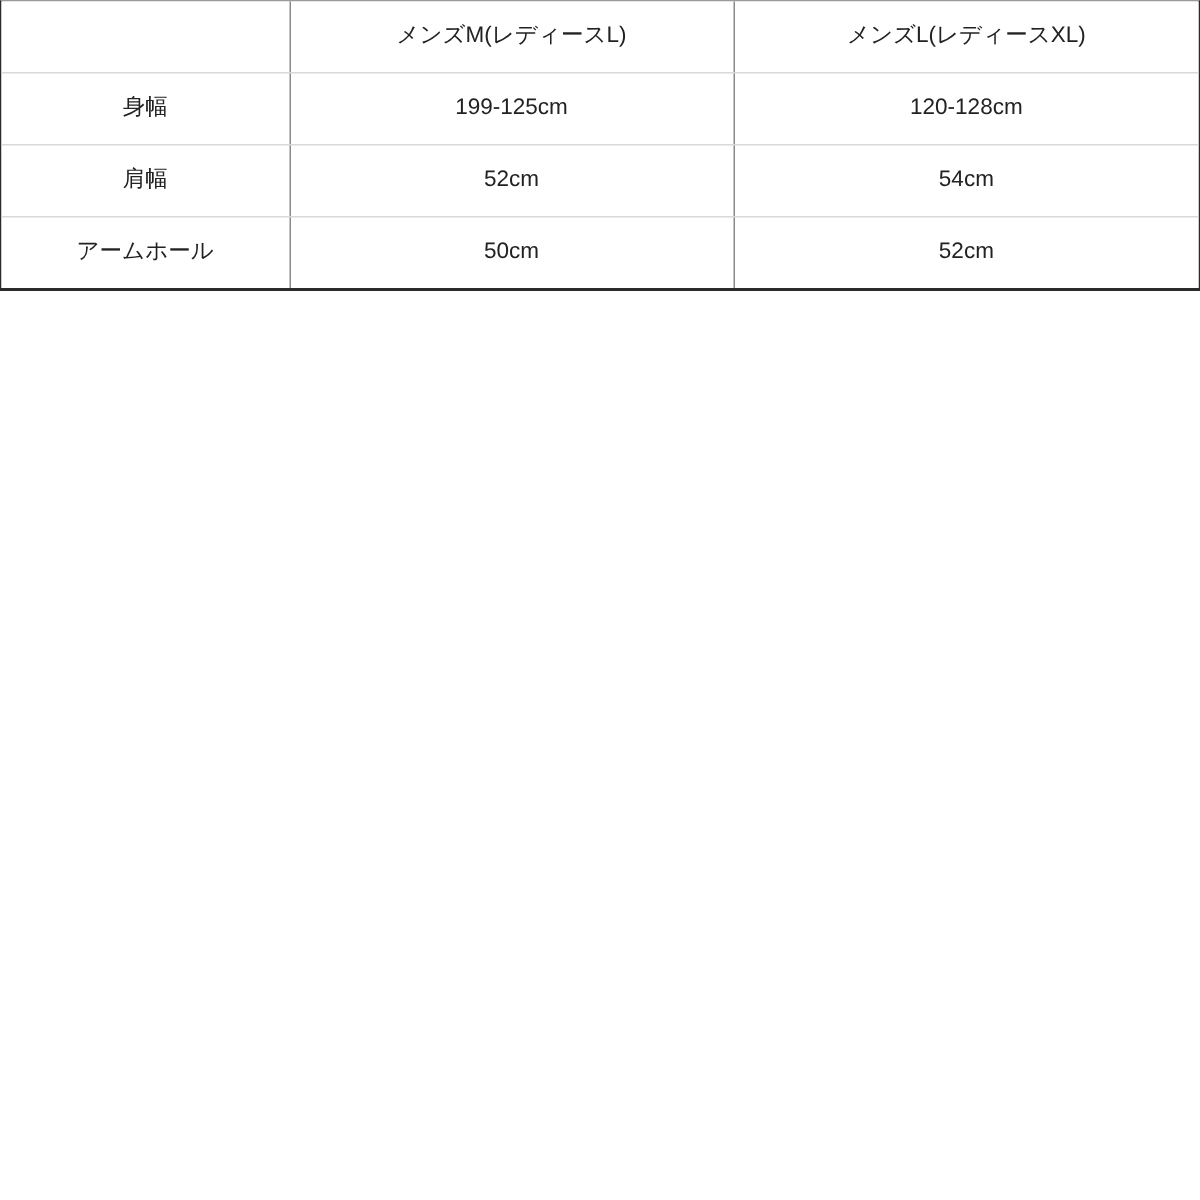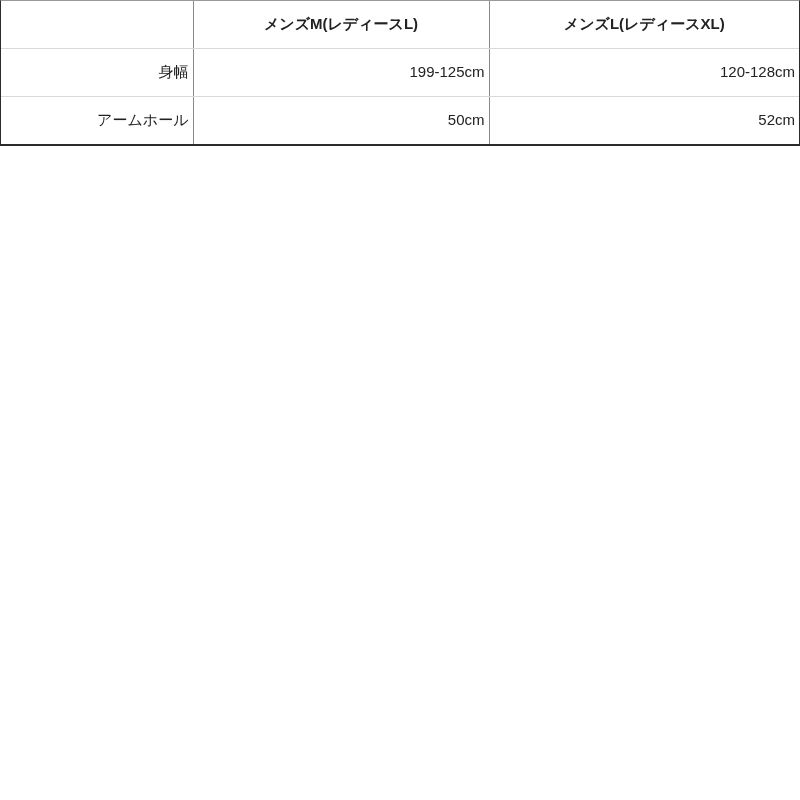--- a/index.html
+++ b/index.html
@@ -37,27 +37,26 @@
     vertical-align: middle;
     font-size: 15px;
     line-height: 1.2;
     padding: 0 4px;
     box-sizing: border-box;
     border-bottom: 1px solid #d9d9d9;
     background: #ffffff;
     color: #222222;
   }
   table.size-table th {
-    font-weight: bold;
+    font-weight: normal;
     height: 47px;
   }
   table.size-table td {
     font-weight: normal;
     height: 48px;
-    text-align: right;
   }
   table.size-table th:nth-child(-n+2),
   table.size-table td:nth-child(-n+2) {
     border-right: 1px solid #8a8a8a;
   }
   table.size-table tbody tr:last-child td {
     border-bottom: none;
   }
 </style>
 </head>
@@ -77,19 +76,24 @@
         <th>メンズL(レディースXL)</th>
       </tr>
     </thead>
     <tbody>
       <tr>
         <td>身幅</td>
         <td>199-125cm</td>
         <td>120-128cm</td>
       </tr>
       <tr>
+        <td>肩幅</td>
+        <td>52cm</td>
+        <td>54cm</td>
+      </tr>
+      <tr>
         <td>アームホール</td>
         <td>50cm</td>
         <td>52cm</td>
       </tr>
     </tbody>
   </table>
 </div>
 
 </body></html>

